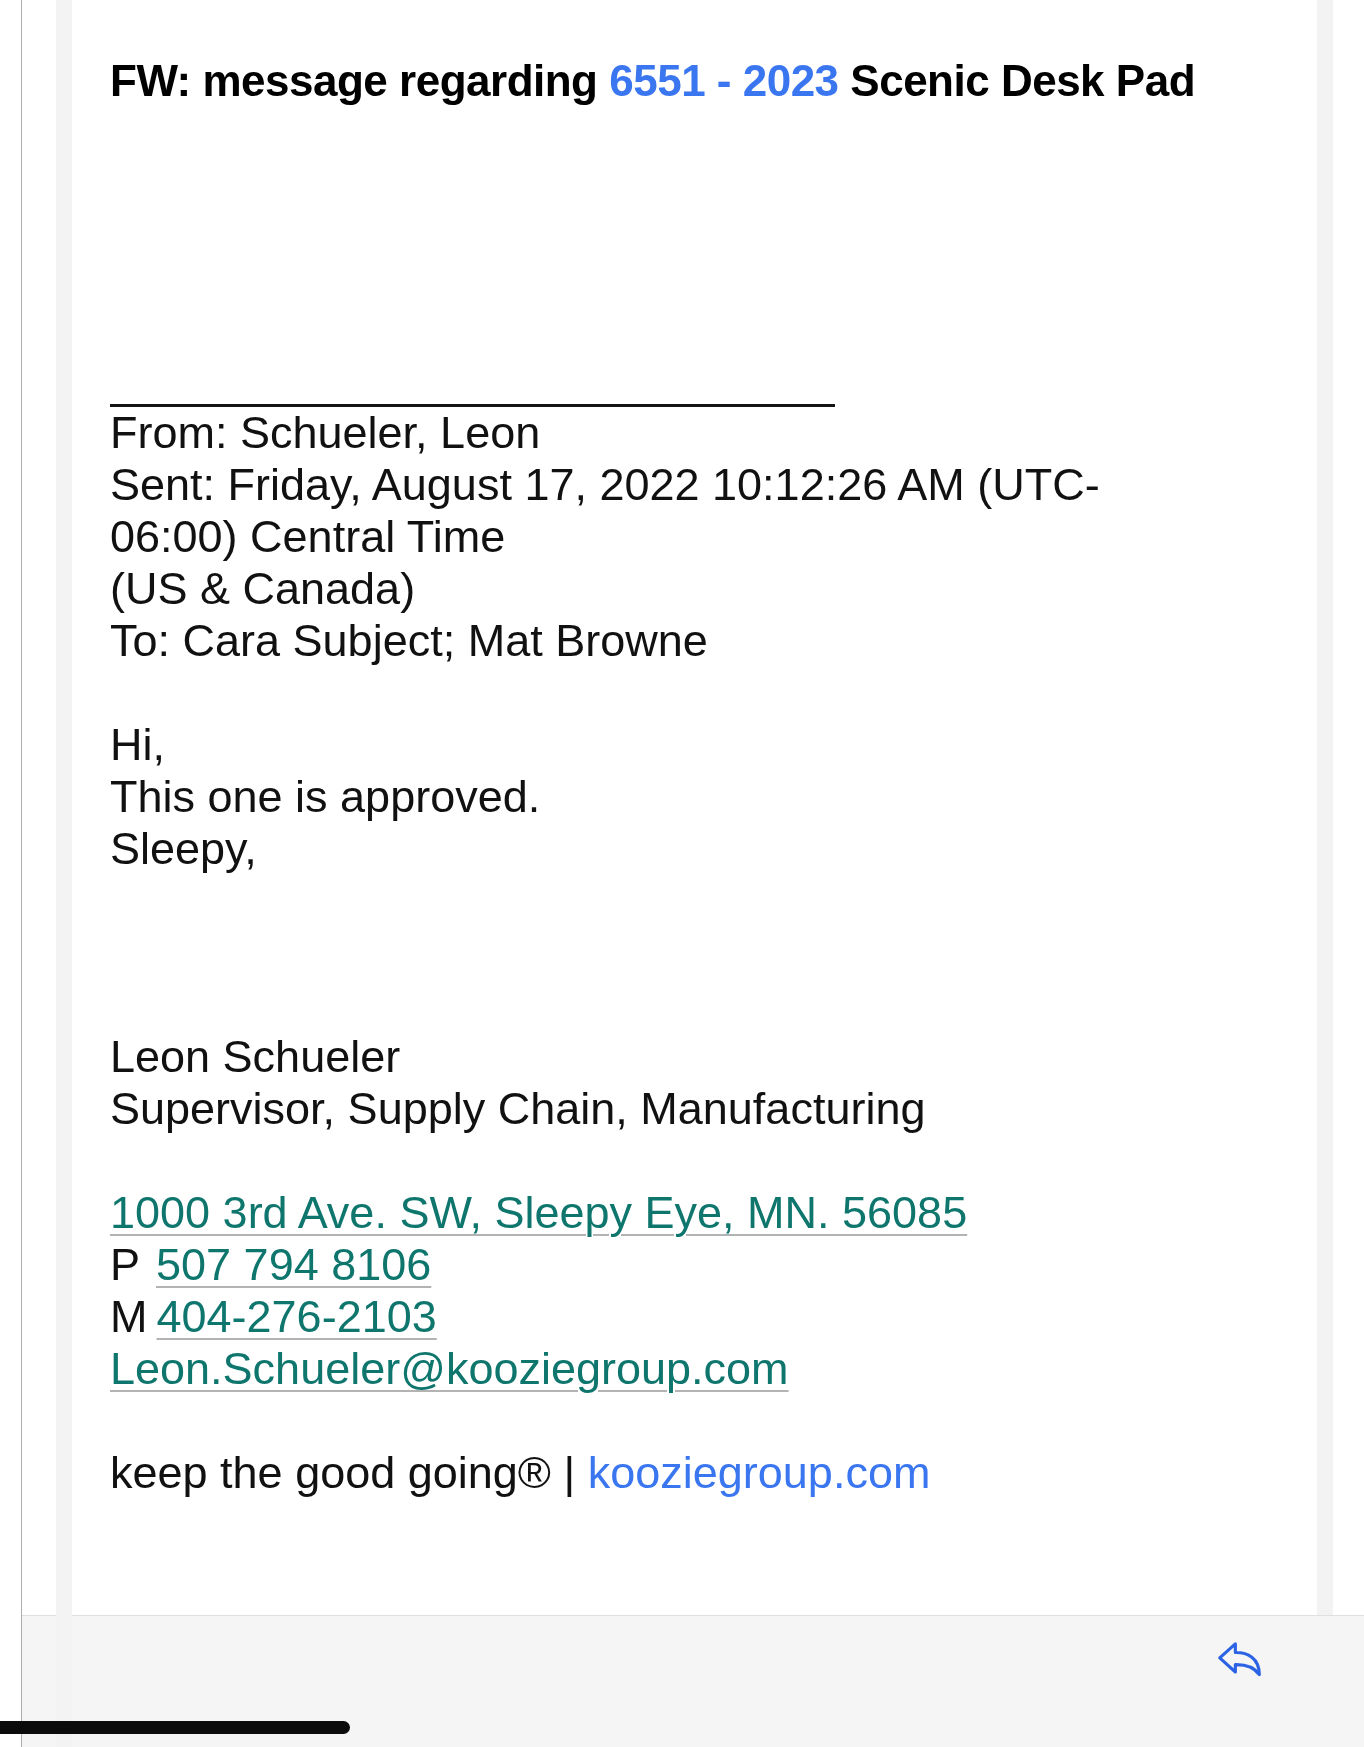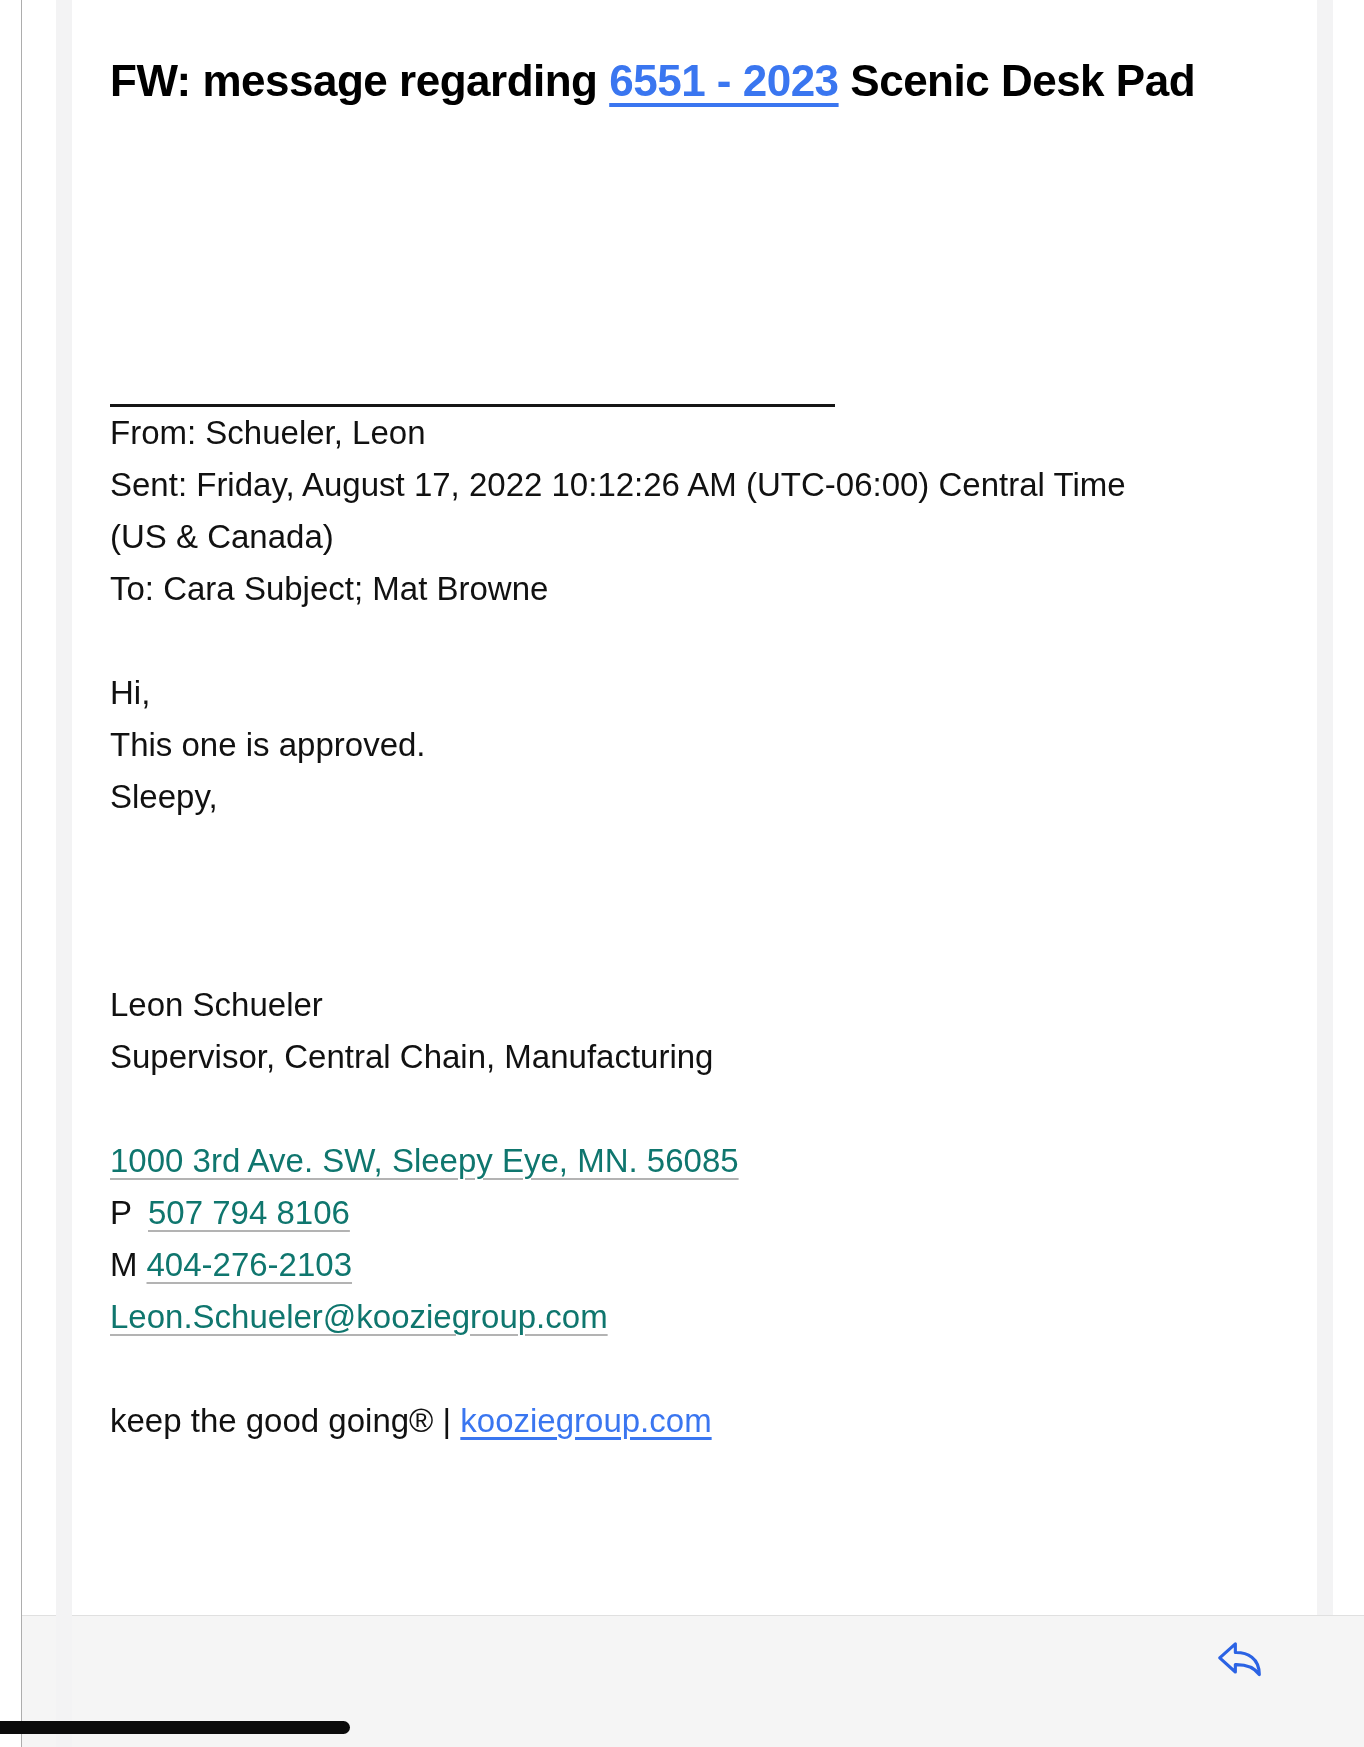--- a/index.html
+++ b/index.html
@@ -35,28 +35,28 @@
   }
   .title .lnk { font-weight:700; text-decoration-thickness:3.5px; text-underline-offset:7px; }
 
   .sp-title { height:248px; }
 
   .divider {
     width:725px; height:49px; border-bottom:3px solid #151515;
   }
 
   .ln {
-    font-size:33px; line-height:52px; min-height:52px;
+    font-size:45px; line-height:52px; min-height:52px;
     color:#111111; letter-spacing:0;
   }
   .gap52  { height:52px; }
   .gap156 { height:156px; }
 
   .lnk {
-    color:#3a76f0; text-decoration:underline;
+    color:#3a76f0; 
     text-decoration-color:#3a76f0; text-decoration-thickness:2.5px;
     text-underline-offset:5px; cursor:pointer;
   }
   .subject-lnk { text-decoration-color:rgba(58,118,240,0.55); }
   .det {
     color:#0f766e; text-decoration:underline;
     text-decoration-color:#b3b3b3; text-decoration-thickness:2px;
     text-underline-offset:6px; cursor:pointer;
   }
   .plabel { margin-right:16px; }
@@ -96,21 +96,21 @@
 
       <div class="gap52"></div>
 
       <div class="ln">Hi,</div>
       <div class="ln">This one is approved.</div>
       <div class="ln">Sleepy,</div>
 
       <div class="gap156"></div>
 
       <div class="ln">Leon Schueler</div>
-      <div class="ln">Supervisor, Central Chain, Manufacturing</div>
+      <div class="ln">Supervisor, Supply Chain, Manufacturing</div>
 
       <div class="gap52"></div>
 
       <div class="ln"><a class="det">1000 3rd Ave. SW, Sleepy Eye, MN. 56085</a></div>
       <div class="ln"><span class="plabel">P</span><a class="det">507 794 8106</a></div>
       <div class="ln"><span class="mlabel">M</span><a class="det">404-276-2103</a></div>
       <div class="ln"><a class="det">Leon.Schueler@kooziegroup.com</a></div>
 
       <div class="gap52"></div>
 

